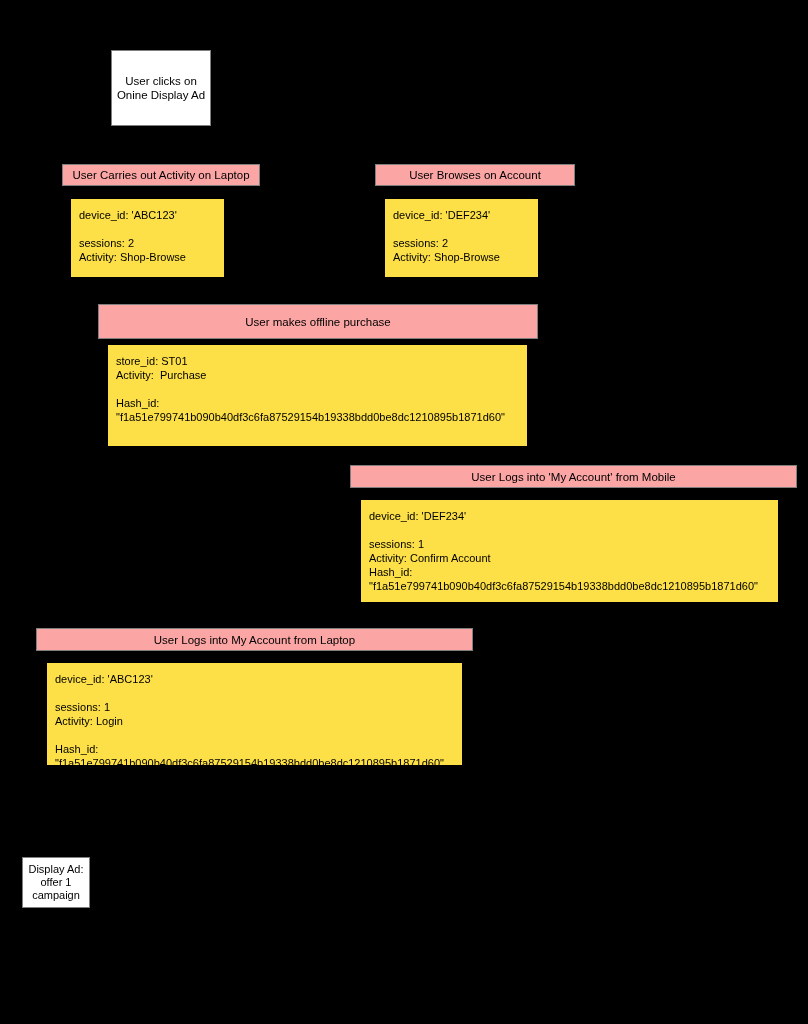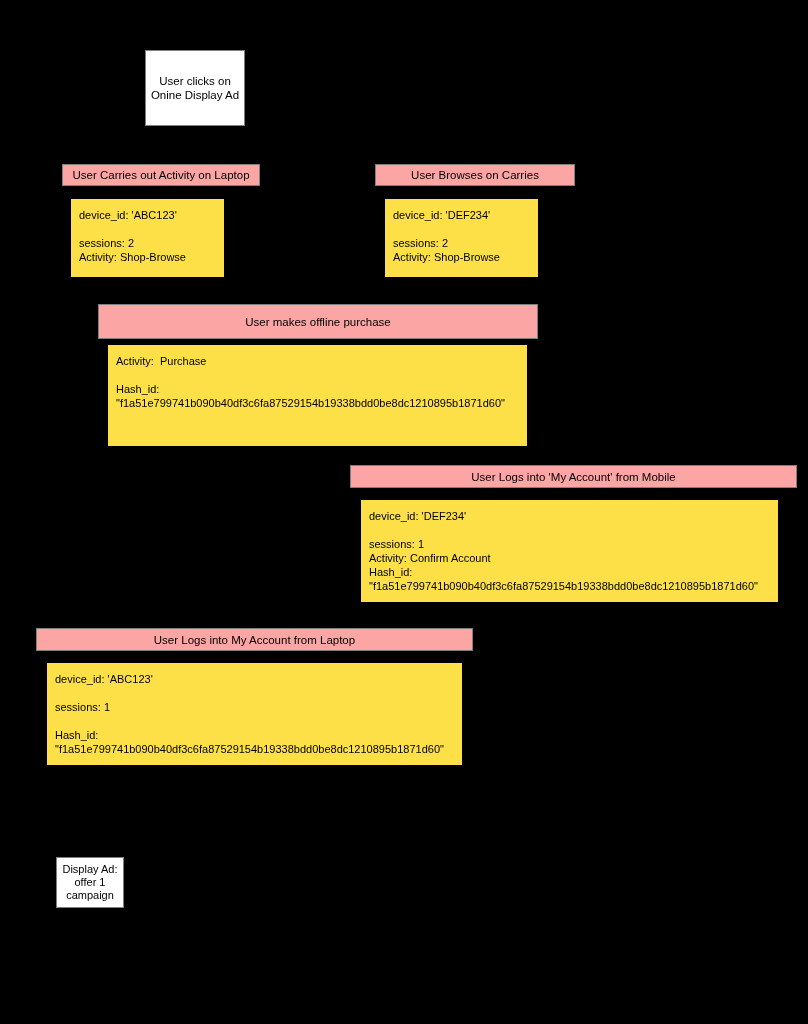--- a/index.html
+++ b/index.html
@@ -31,21 +31,20 @@
     position: absolute;
     background: #ffffff;
     border: 1px solid #7f7f7f;
     box-sizing: border-box;
     display: flex;
     flex-direction: column;
     align-items: center;
     justify-content: center;
     color: #000000;
     text-align: left;
-    margin-left: 34px;
   }
   .note-box .line {
     display: block;
     white-space: pre;
   }
 
   
   .stage-header {
     position: absolute;
     background: #fca5a5;
@@ -118,33 +117,34 @@
     <span>User Carries out Activity on Laptop</span>
   </div>
   <div class="stage-body" id="body-laptop-activity">
     <span class="row">device_id: 'ABC123'</span>
     <span class="spacer"></span>
     <span class="row">sessions: 2</span>
     <span class="row">Activity: Shop-Browse</span>
   </div>
 
   <div class="stage-header" id="header-mobile-browse">
-    <span>User Browses on Carries</span>
+    <span>User Browses on Account</span>
   </div>
   <div class="stage-body" id="body-mobile-browse">
     <span class="row">device_id: 'DEF234'</span>
     <span class="spacer"></span>
     <span class="row">sessions: 2</span>
     <span class="row">Activity: Shop-Browse</span>
   </div>
 
   <div class="stage-header" id="header-offline-purchase">
     <span>User makes offline purchase</span>
   </div>
   <div class="stage-body" id="body-offline-purchase">
+    <span class="row">store_id: ST01</span>
     <span class="row">Activity:  Purchase</span>
     <span class="spacer"></span>
     <span class="row">Hash_id:</span>
     <span class="row">"f1a51e799741b090b40df3c6fa87529154b19338bdd0be8dc1210895b1871d60"</span>
   </div>
 
   <div class="stage-header" id="header-mobile-login">
     <span>User Logs into 'My Account' from Mobile</span>
   </div>
   <div class="stage-body" id="body-mobile-login">
@@ -156,20 +156,21 @@
     <span class="row">"f1a51e799741b090b40df3c6fa87529154b19338bdd0be8dc1210895b1871d60"</span>
   </div>
 
   <div class="stage-header" id="header-laptop-login">
     <span>User Logs into My Account from Laptop</span>
   </div>
   <div class="stage-body" id="body-laptop-login">
     <span class="row">device_id: 'ABC123'</span>
     <span class="spacer"></span>
     <span class="row">sessions: 1</span>
+    <span class="row">Activity: Login</span>
     <span class="spacer"></span>
     <span class="row">Hash_id:</span>
     <span class="row">"f1a51e799741b090b40df3c6fa87529154b19338bdd0be8dc1210895b1871d60"</span>
   </div>
 
   <div class="note-box" id="box-display-ad">
     <span class="line">Display Ad:</span>
     <span class="line">offer 1</span>
     <span class="line">campaign</span>
   </div>

